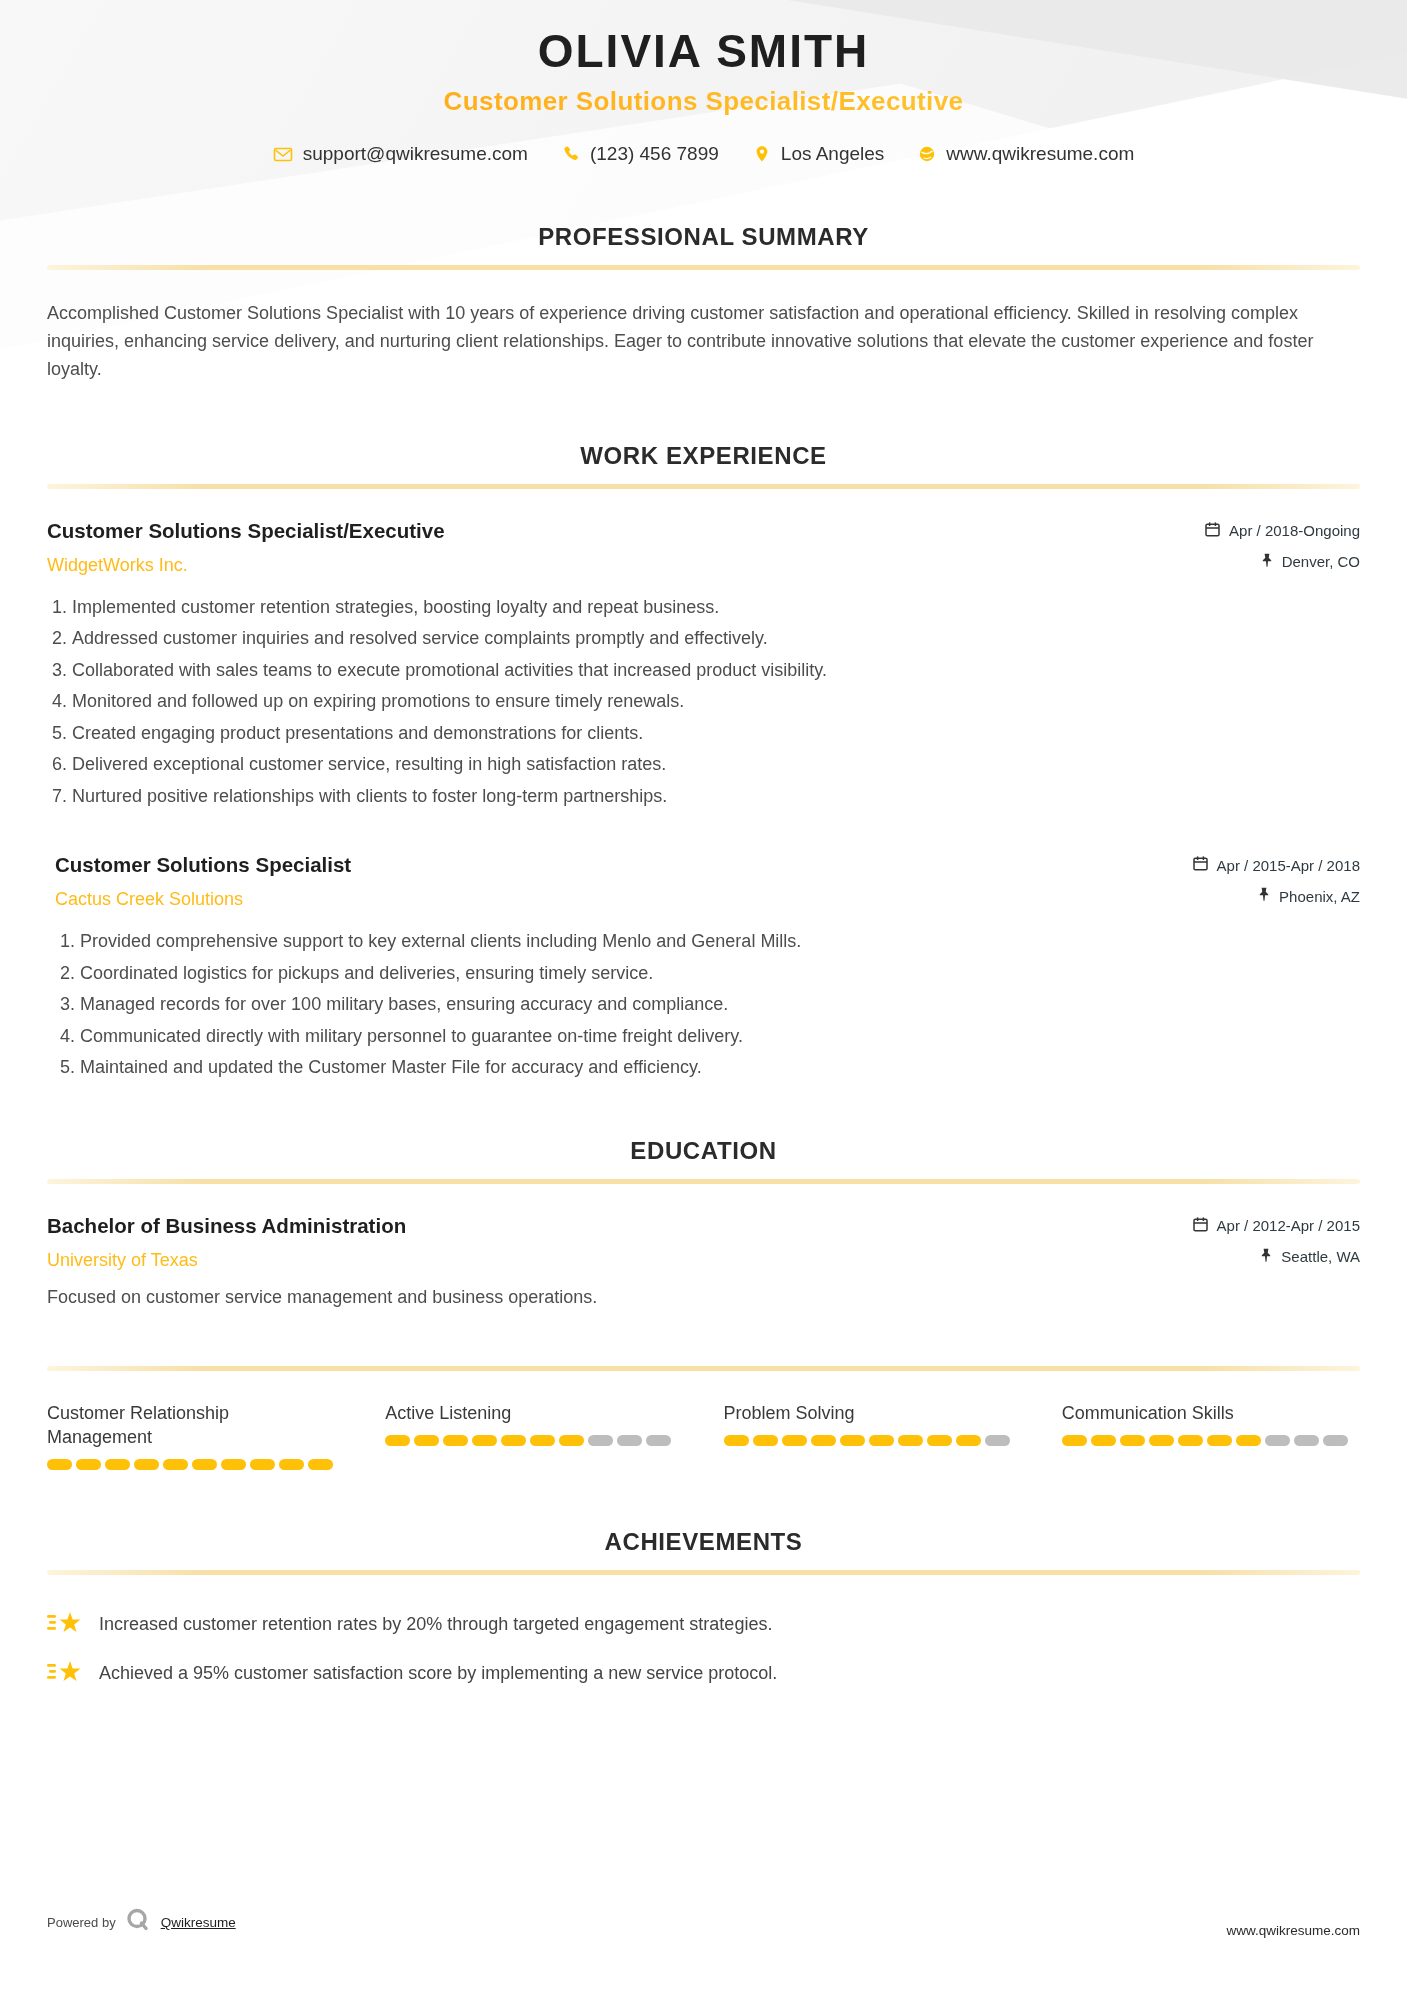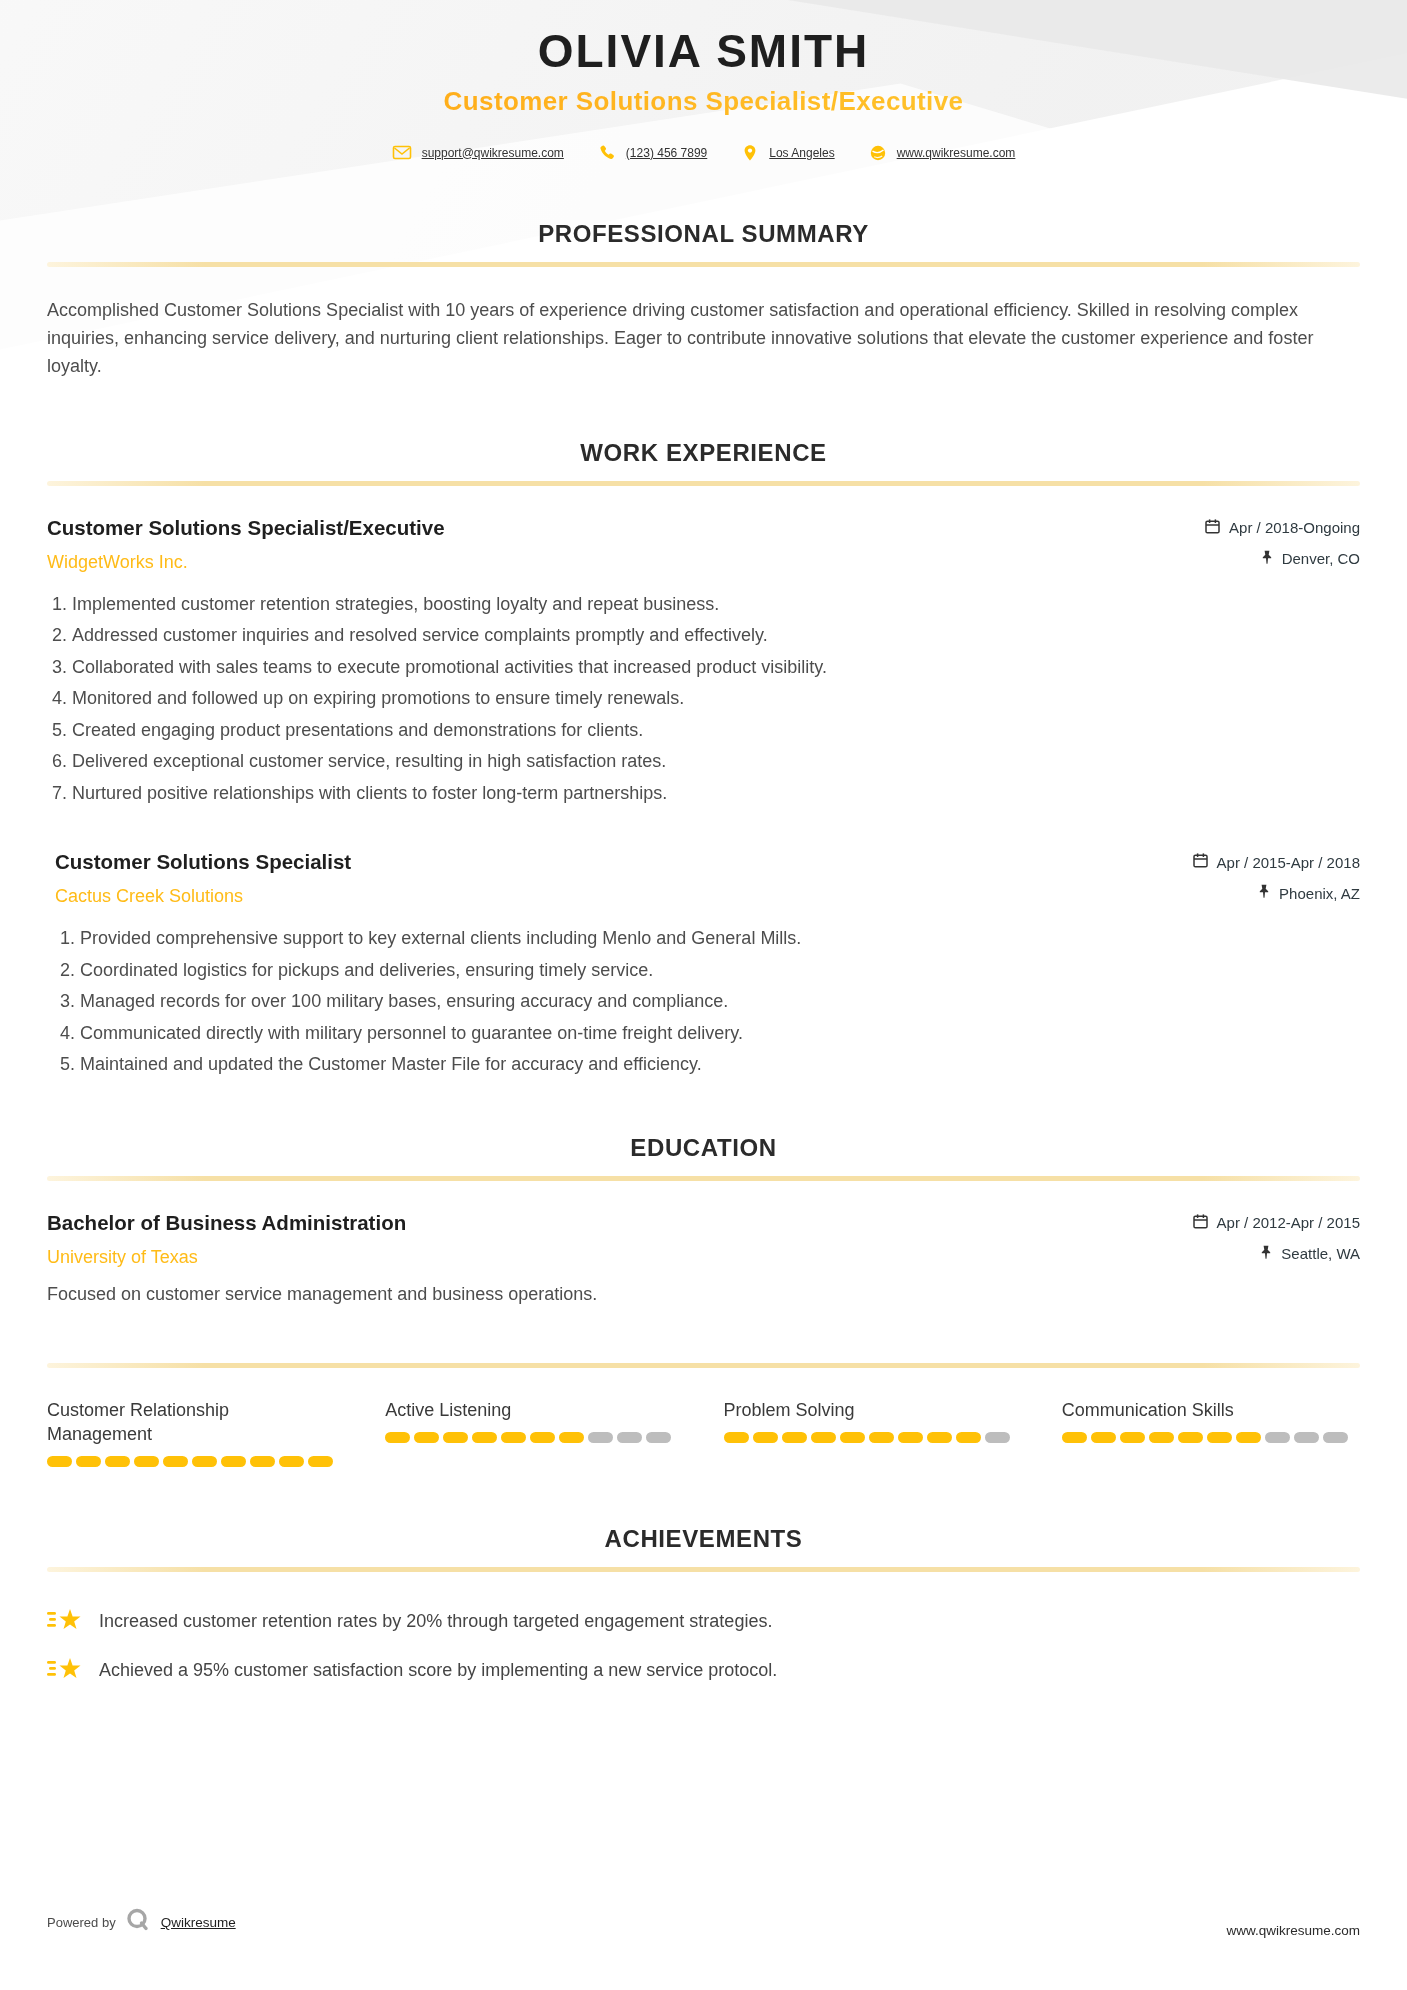--- a/index.html
+++ b/index.html
@@ -23,21 +23,21 @@
   .header { text-align:center; padding-top:24px; }
   .name { font-size:46px; font-weight:700; letter-spacing:2px; color:#1f1f1f; }
   .job-headline { margin-top:8px; font-size:26px; font-weight:700; letter-spacing:.4px; color:#ffb300; }
   @supports (-webkit-background-clip: text) {
     .job-headline {
       background:linear-gradient(90deg,#ffa412 10%,#ffcc33 90%);
       -webkit-background-clip:text; -webkit-text-fill-color:transparent;
     }
   }
   .contact-row { margin-top:26px; display:flex; justify-content:center; align-items:center; gap:34px; }
-  .contact-item { display:flex; align-items:center; gap:10px; font-size:12px; color:#333;text-decoration:underline; }
+  .contact-item { display:flex; align-items:center; gap:10px; font-size:19px; color:#333; }
   .contact-item .ic { display:flex; align-items:center; }
 
   
   .section { margin-top:58px; }
   .section-heading { text-align:center; font-size:24px; font-weight:700; letter-spacing:.6px; color:#2b2b2b; }
   .section-rule { margin-top:14px; height:5px; border-radius:3px;
     background:linear-gradient(90deg,#fdf4dd 0%,#f6e0a6 12%,#f6e0a6 88%,#fdf4dd 100%); }
 
   .summary-text { margin-top:30px; font-size:18px; line-height:1.55; color:#4d4d4d; }
 

